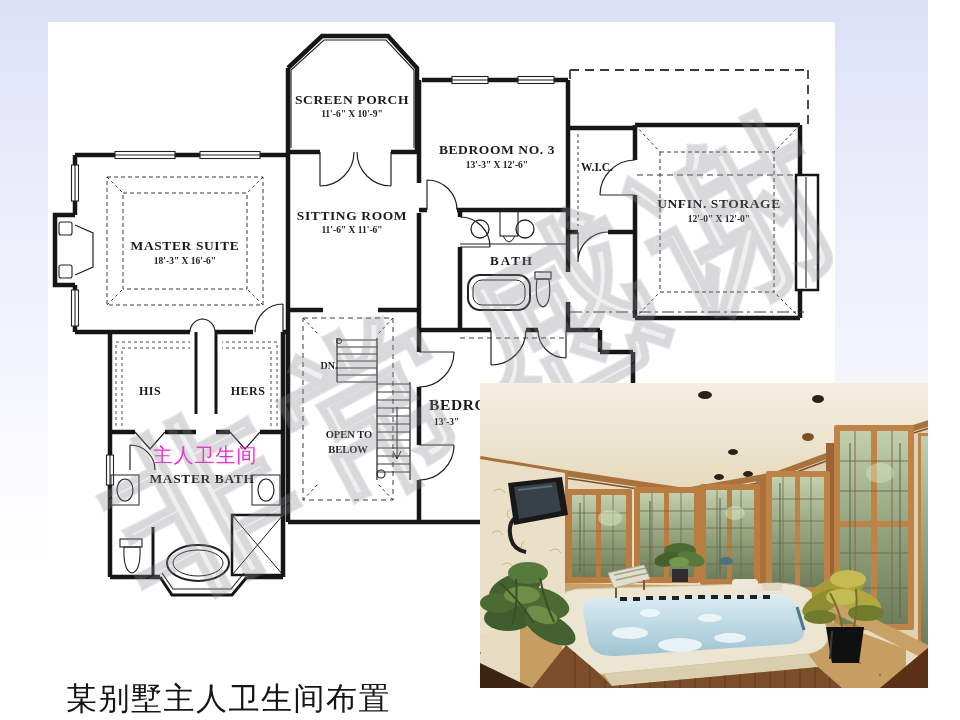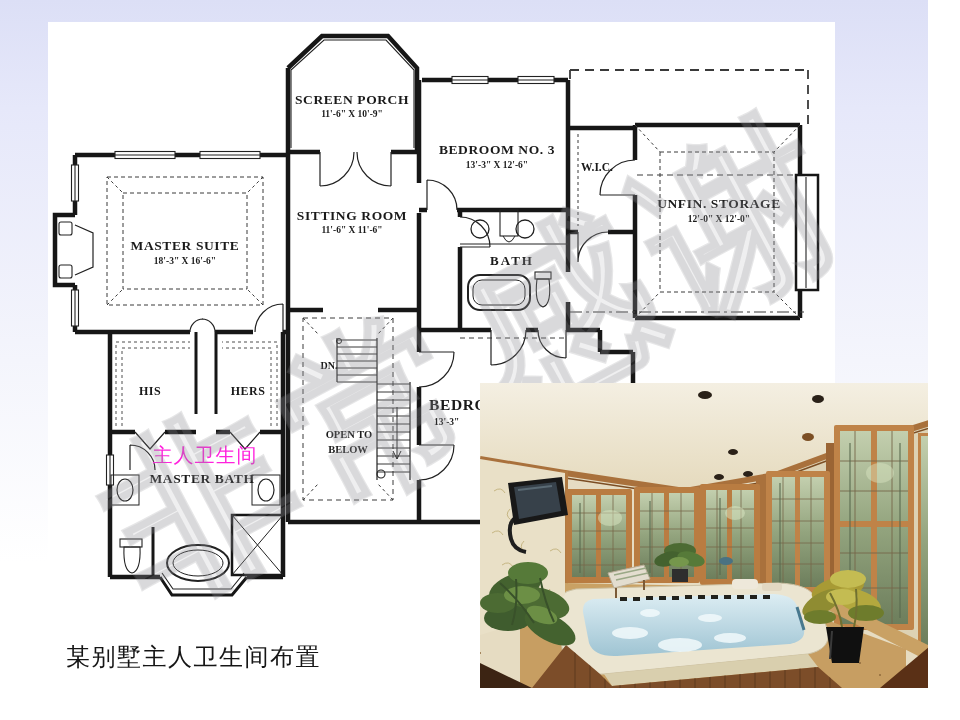--- a/index.html
+++ b/index.html
@@ -18,21 +18,21 @@
   .rt{font-family:"Liberation Serif","DejaVu Serif",serif;font-weight:bold;fill:#1a1a1a;
       font-size:10.5px;text-anchor:middle;}
   .annot-cn{font-family:"Liberation Sans","DejaVu Sans",sans-serif;font-size:20px;
       text-anchor:middle;letter-spacing:1px;}
   .watermark{position:absolute;left:30px;top:110px;width:900px;height:500px;z-index:2;
       display:flex;align-items:center;justify-content:center;pointer-events:none;
       transform:rotate(-28deg);font-size:185px;font-weight:bold;letter-spacing:18px;
       color:rgba(140,140,146,0.14);-webkit-text-stroke:2.5px rgba(140,140,146,0.22);
       white-space:nowrap;}
   .photo{position:absolute;left:480px;top:383px;width:456px;height:305px;z-index:3;}
-  .caption{position:absolute;left:66px;top:641px;z-index:4;font-size:24px;color:#151515;
+  .caption{position:absolute;left:66px;top:678px;z-index:4;font-size:31px;color:#151515;
       letter-spacing:1.5px;}
 </style>
 </head>
 <body>
 
 <div class="slide">
 
   <div class="plan-image">
     <svg width="787" height="600" viewBox="0 0 787 600">
 

